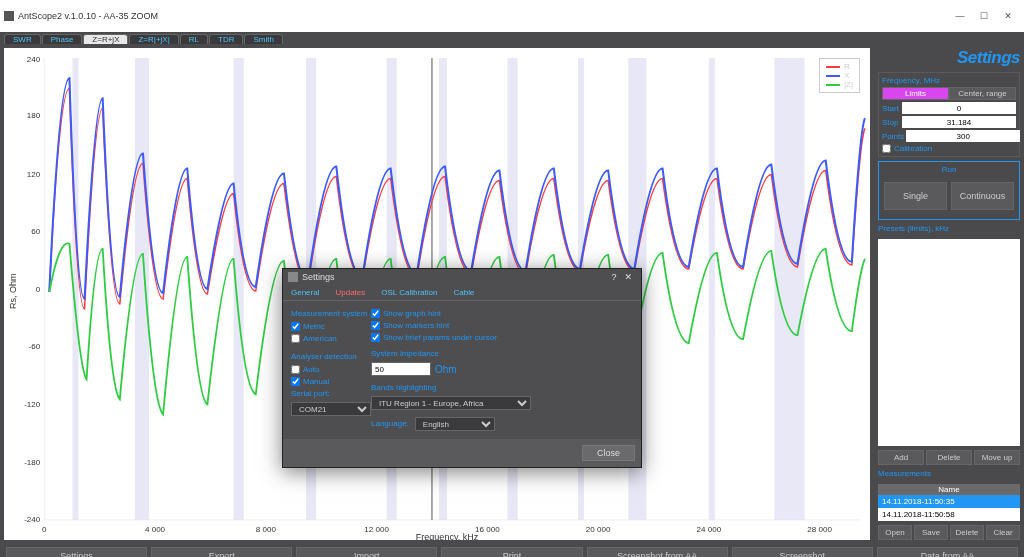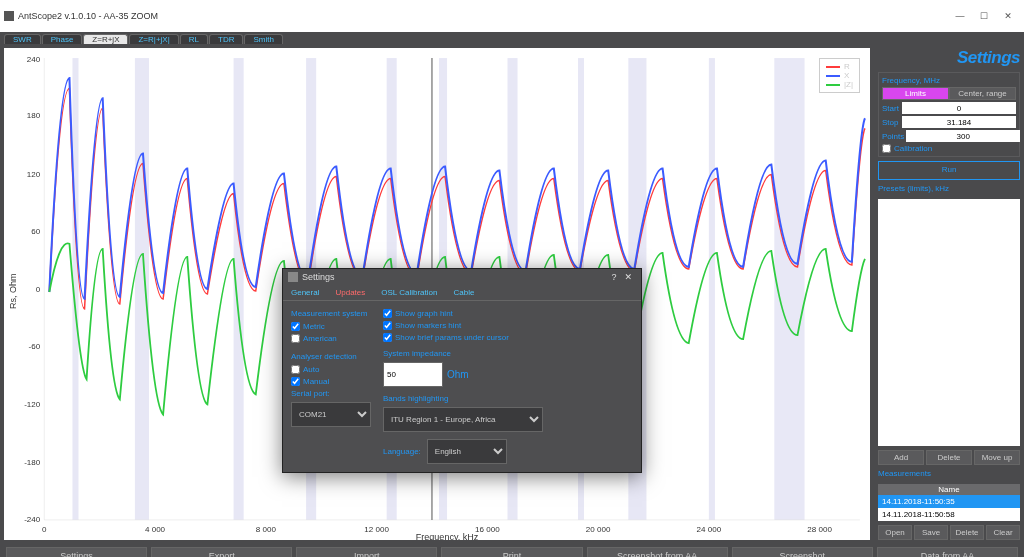--- a/index.html
+++ b/index.html
@@ -45,24 +45,24 @@
 .bottombar { display: flex; gap: 4px; padding: 3px 6px; background: #4a4a4c; }
 .bottombar button { flex: 1; padding: 3px; background: #5a5a5c; border: 1px solid #666; color: #ccc; font-size: 9px; cursor: pointer; }
 
 .dialog { position: absolute; left: 282px; top: 268px; width: 360px; background: #4e4e50; border: 1px solid #222; box-shadow: 0 4px 20px rgba(0,0,0,0.5); z-index: 100; }
 .dlg-title { display: flex; align-items: center; padding: 3px 5px; background: #4e4e50; color: #ddd; font-size: 9px; }
 .dlg-title .sp { flex: 1; }
 .dlg-title .x { cursor: pointer; padding: 0 4px; }
 .dlg-tabs { display: flex; border-bottom: 1px solid #666; }
 .dlg-tab { padding: 3px 8px; font-size: 8px; color: #4fc3f7; cursor: pointer; }
 .dlg-tab.red { color: #ff6b6b; }
-.dlg-body { padding: 8px; display: flex; gap: 12px; }
+.dlg-body { padding: 8px; display: flex; }
 .col { display: flex; flex-direction: column; gap: 3px; }
 .col .hdr { color: #2196f3; font-size: 8px; margin-bottom: 1px; }
-.dlg-body select, .dlg-body input[type=text] { background: #3a3a3c; border: 1px solid #666; color: #ccc; font-size: 8px; padding: 1px 3px; width: 80px; height: 25px; }
+.dlg-body select, .dlg-body input[type=text] { background: #3a3a3c; border: 1px solid #666; color: #ccc; font-size: 8px; padding: 1px 3px; width: 80px; height: 14px; }
 .dlg-body input.white { background: #fff; color: #000; width: 60px; }
 .dlg-foot { display: flex; justify-content: flex-end; padding: 6px; background: #5a5a5c; }
 .dlg-foot button { padding: 2px 14px; background: #6a6a6c; border: 1px solid #777; color: #ddd; font-size: 9px; cursor: pointer; }
 
 .legend { position: absolute; top: 10px; right: 10px; background: #fff; border: 1px solid #ccc; padding: 3px 6px; font-size: 8px; }
 .legend div { display: flex; align-items: center; gap: 4px; }
 .legend .sw { width: 14px; height: 2px; }
 </style>
 </head>
 <body>
@@ -176,20 +176,24 @@
           <label>Points</label>
           <input type="text" value="300" style="">
         </div>
       <div class="cb">
           <input type="checkbox" style="">
           <span>Calibration</span>
         </div>
     </div>
     <div class="panel run">
       <div class="panel-title" style="text-align:center">Run</div>
+      <div class="runbtns">
+        <button>Single</button>
+        <button>Continuous</button>
+      </div>
     </div>
     <div class="panel-title">Presets (limits), kHz</div>
     <div class="presets"></div>
     <div class="btnrow">
       <button>Add</button>
       <button>Delete</button>
       <button>Move up</button>
     </div>
     <div class="panel-title">Measurements</div>
     <div class="meas-list">
@@ -272,13 +276,16 @@
           <span style="color:#2196f3">Ohm</span>
         </div>
       <div class="hdr" style="margin-top:4px">Bands highlighting</div>
       <select style="width:160px"><option>ITU Region 1 - Europe, Africa</option></select>
       <div style="display:flex;gap:6px;align-items:center;margin-top:4px">
         <span class="hdr">Language:</span>
         <select><option>English</option></select>
       </div>
     </div>
   </div>
+  <div class="dlg-foot">
+    <button>Close</button>
+  </div>
 </div>
 
 </body></html>

